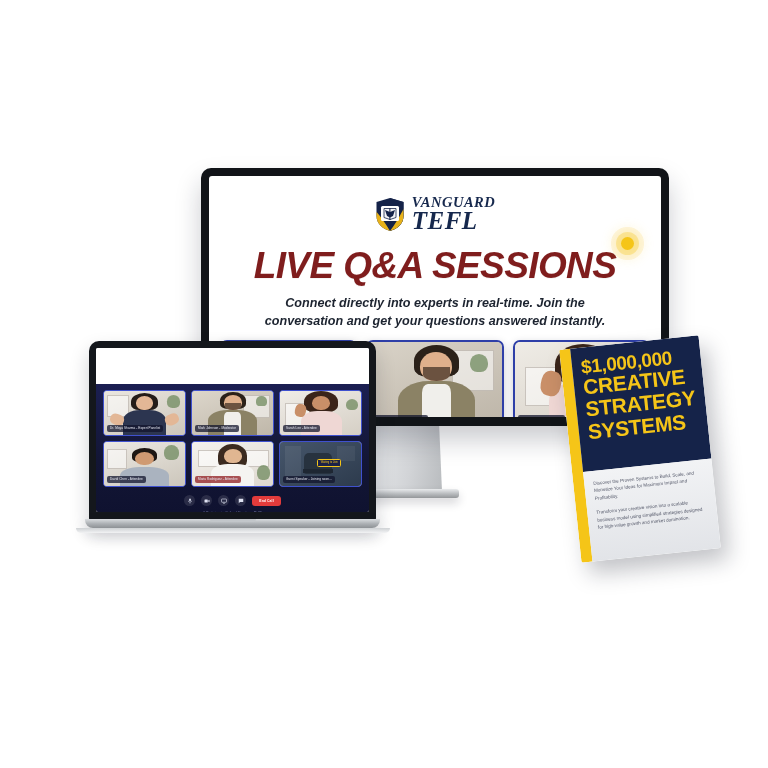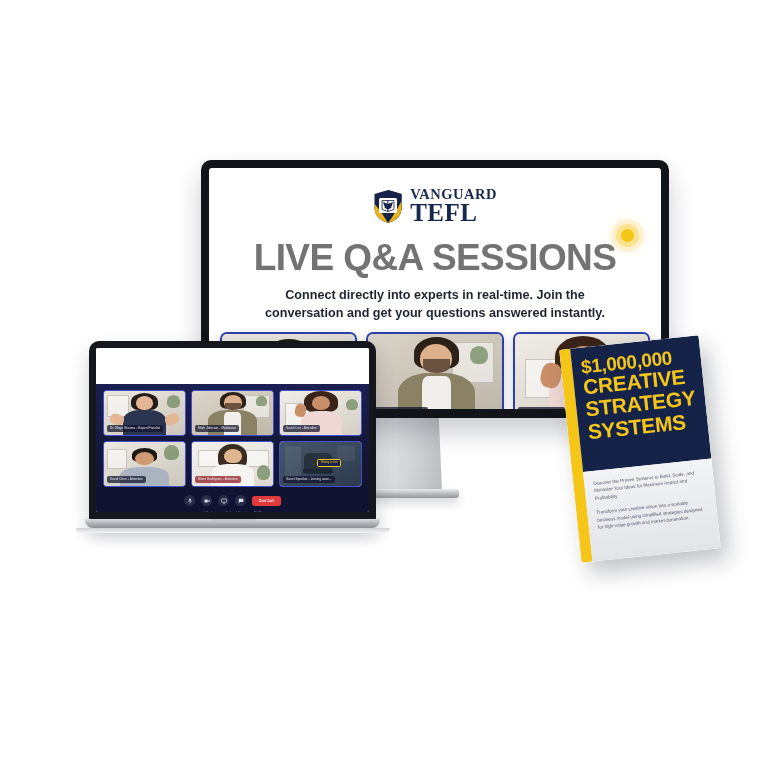--- a/index.html
+++ b/index.html
@@ -6,21 +6,21 @@
   html,body{margin:0;padding:0;}
   body{
     width:768px;height:768px;overflow:hidden;
     background:#ffffff;
     font-family:"Liberation Sans",sans-serif;
     -webkit-font-smoothing:antialiased;
   }
   .stage{position:relative;width:768px;height:768px;background:#fff;}
 
   
-  .monitor{position:absolute;left:201px;top:160px;width:468px;height:258px;}
+  .monitor{position:absolute;left:201px;top:168px;width:468px;height:258px;font-style:italic;}
   .monitor-bezel{
     position:absolute;inset:0;
     background:#111418;
     border-radius:10px;
     padding:8px 8px 9px 8px;
     box-sizing:border-box;
     box-shadow:0 14px 26px rgba(20,24,40,.22);
   }
   .monitor-screen{
     position:relative;width:100%;height:100%;
@@ -48,21 +48,21 @@
     font-family:"Liberation Serif",serif;font-weight:700;
     font-size:14.5px;letter-spacing:.5px;color:#16284d;
   }
   .brand-bottom{
     font-family:"Liberation Serif",serif;font-weight:700;
     font-size:25px;letter-spacing:.5px;color:#16284d;
   }
   .headline-wrap{position:relative;margin-top:15px;}
   .headline{
     font-size:37px;font-weight:800;letter-spacing:-.6px;
-    color:#737373;line-height:1;white-space:nowrap;
+    color:#7f1d1d;line-height:1;white-space:nowrap;
     text-shadow:0 1px 0 rgba(0,0,0,.04);
   }
   .spark{
     position:absolute;right:-18px;top:-10px;width:13px;height:13px;border-radius:50%;
     background:#F5C518;
     box-shadow:0 0 0 5px rgba(245,197,24,.30),0 0 0 10px rgba(245,197,24,.13),0 0 14px 7px rgba(245,197,24,.22);
   }
   .subhead{
     margin-top:11px;width:352px;text-align:center;
     font-size:12.6px;font-weight:700;color:#1d2430;line-height:1.38;

